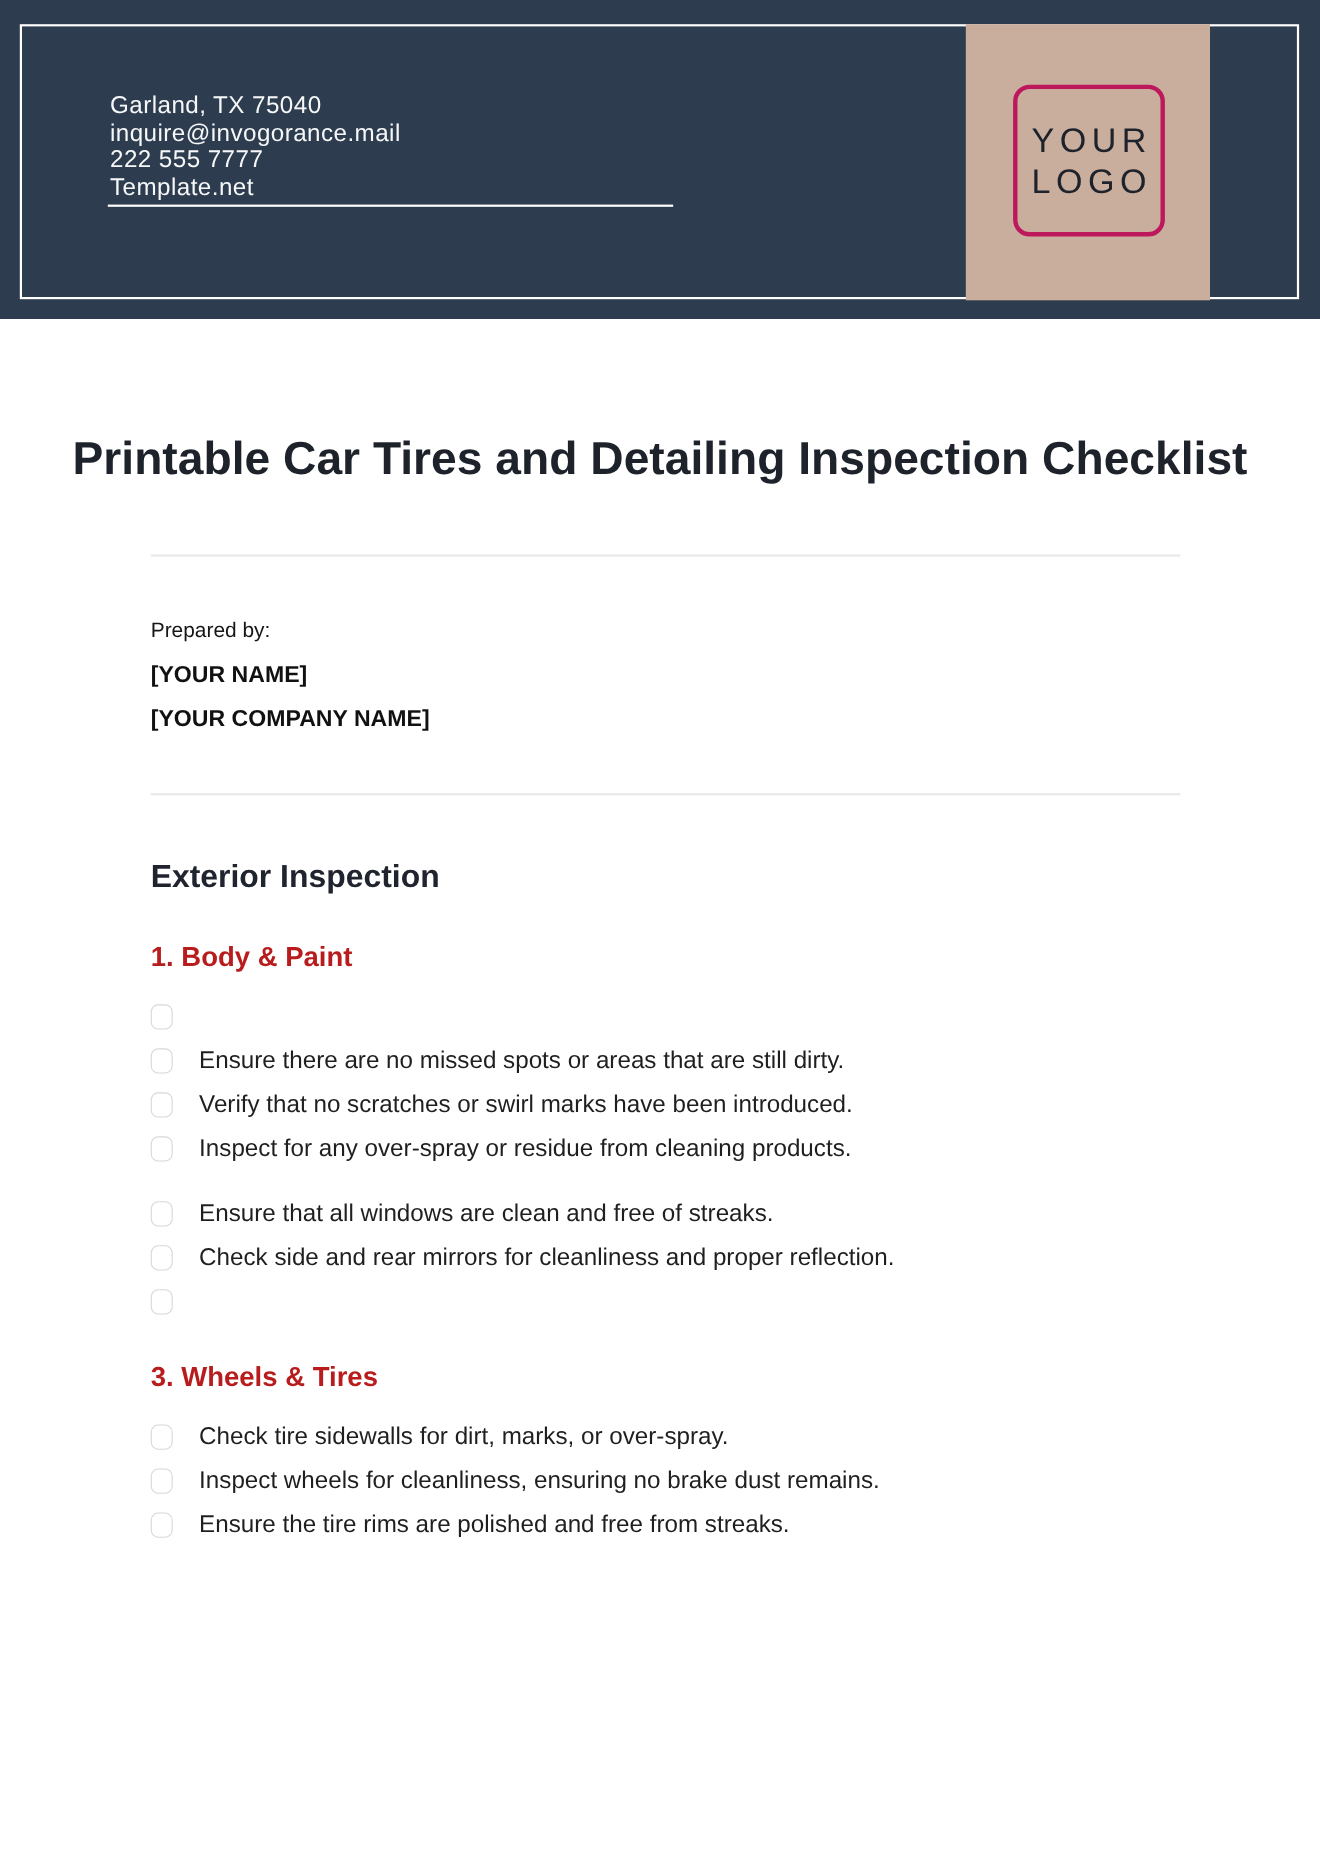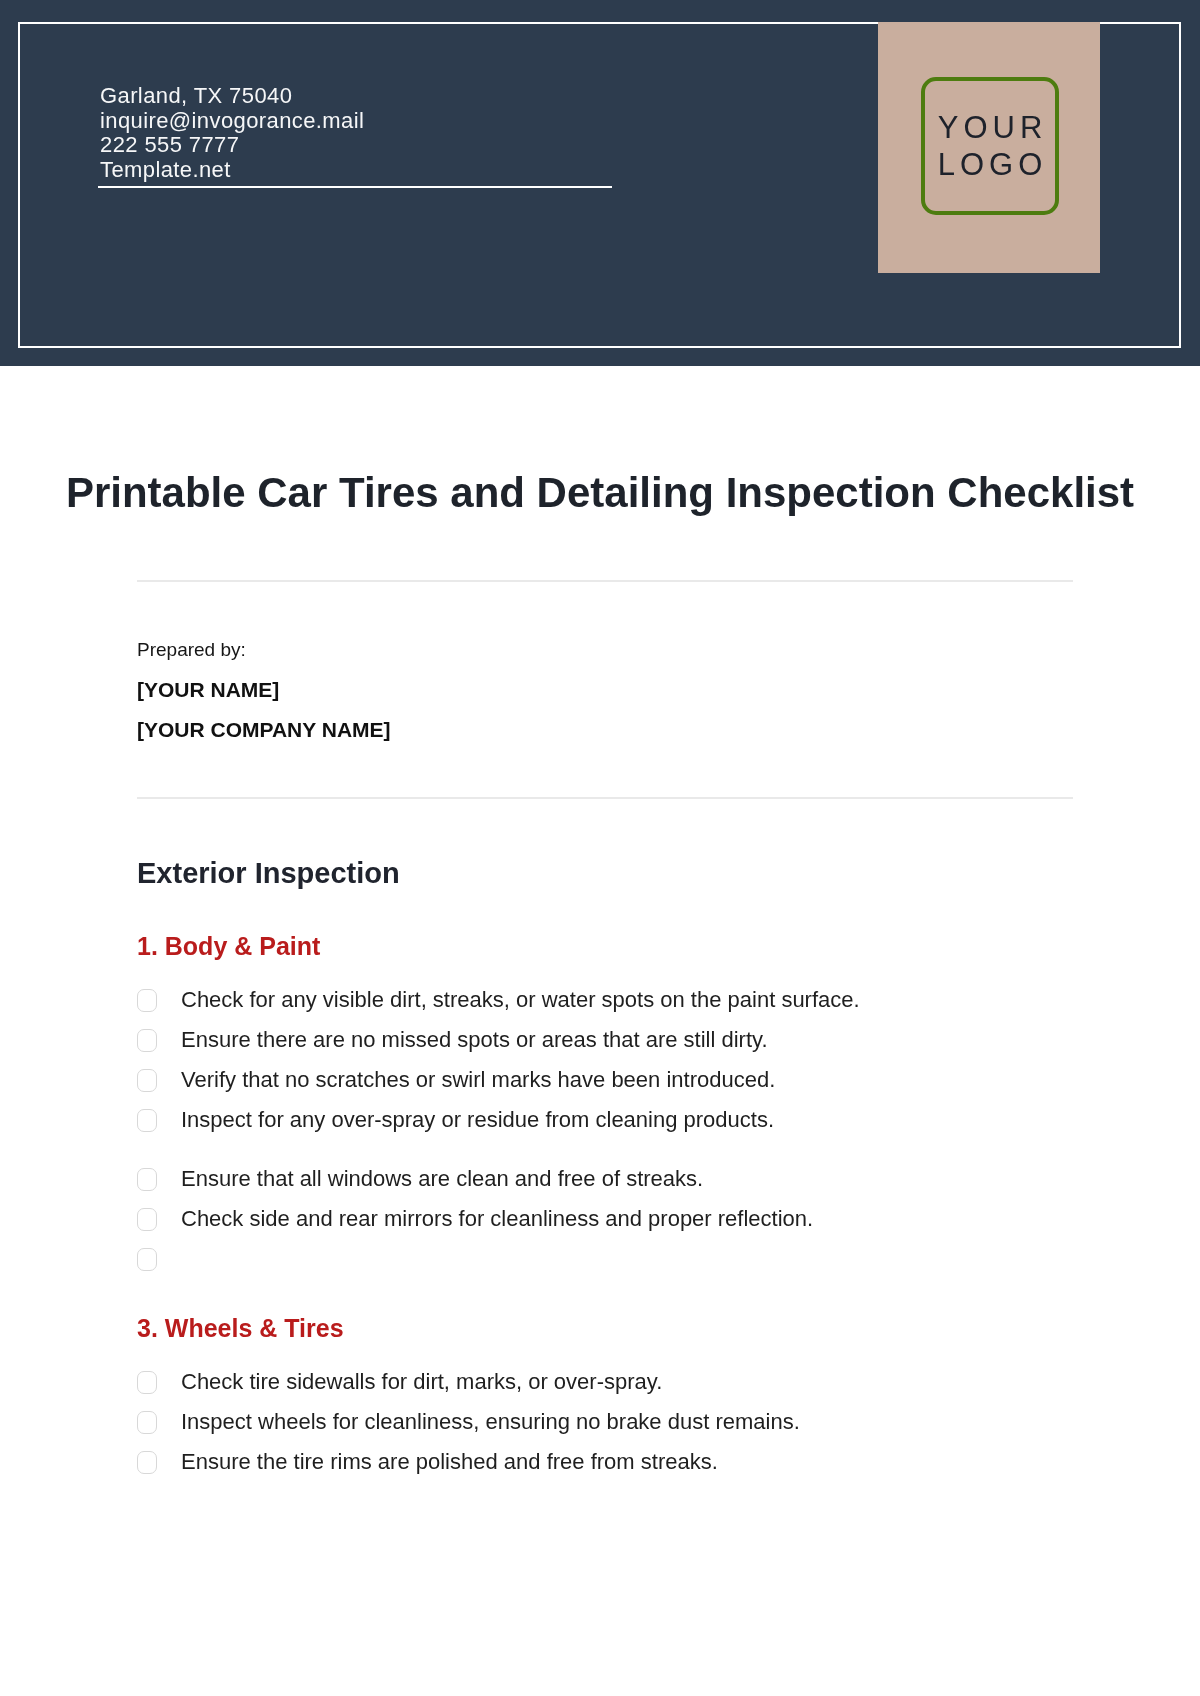--- a/index.html
+++ b/index.html
@@ -6,42 +6,42 @@
   html,body { background:#ffffff; }
   body { font-family:"Liberation Sans", sans-serif; }
 
   .page {
     position:relative; width:1200px; height:1696px;
     margin:0 auto; background:#ffffff; overflow:hidden;
   }
 
   
   .letterhead {
-    position:relative; width:1200px; height:366px; background:#2d3c4e;
+    position:relative; width:1200px; height:290px; background:#2d3c4e;
   }
   .hdr-border {
     position:absolute; left:18px; top:22px; right:19px; bottom:18px;
     border:2px solid #ffffff;
   }
   .contact {
     position:absolute; left:100px; top:84px;
     color:#f6f7f8; font-size:22px; line-height:24.5px;
     font-weight:300; letter-spacing:0.4px;
   }
   .contact-underline {
     position:absolute; left:98px; top:186px; width:514px; height:2px;
     background:#ffffff;
   }
   .logo-block {
     position:absolute; left:878px; top:22px; width:222px; height:251px;
     background:#c9ae9e;
   }
   .logo-frame {
     position:absolute; left:43px; top:55px; width:138px; height:138px;
-    border:4px solid #4d7c0f; border-radius:15px;
+    border:4px solid #be185d; border-radius:15px;
     display:flex; flex-direction:column; align-items:center; justify-content:center;
   }
   .logo-frame div {
     color:#1e222b; font-size:31px; line-height:37px;
     letter-spacing:5px; text-indent:5px; font-weight:400;
   }
 
   
   .doc-title {
     margin:102px 40px 0; text-align:center;
@@ -106,21 +106,20 @@
 
     <hr class="divider d2">
 
     <section>
       <h2 class="section-heading">Exterior Inspection</h2>
 
       <h3 class="group-title">1. Body &amp; Paint</h3>
       <ul class="items">
         <li>
           <span class="cb"></span>
-          <span class="item-text">Check for any visible dirt, streaks, or water spots on the paint surface.</span>
         </li>
         <li>
           <span class="cb"></span>
           <span class="item-text">Ensure there are no missed spots or areas that are still dirty.</span>
         </li>
         <li>
           <span class="cb"></span>
           <span class="item-text">Verify that no scratches or swirl marks have been introduced.</span>
         </li>
         <li>

